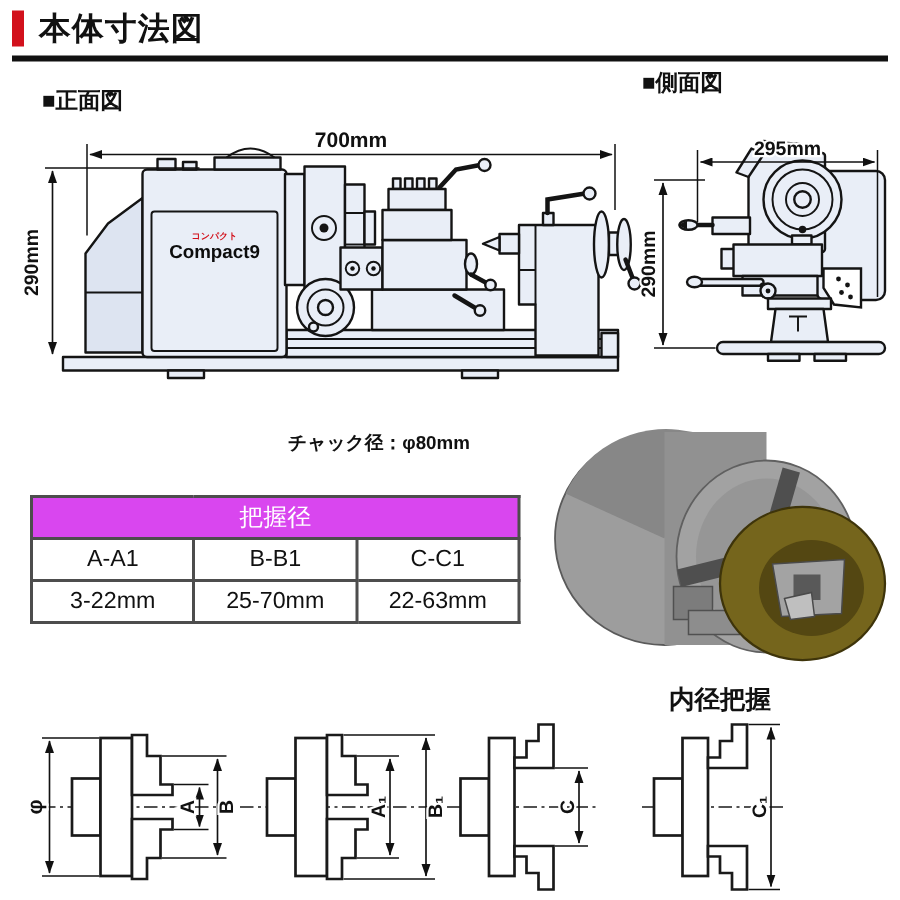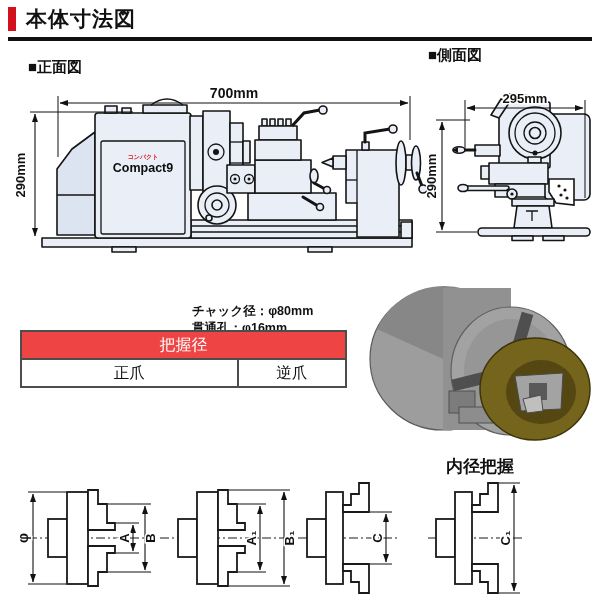--- a/index.html
+++ b/index.html
@@ -7,26 +7,26 @@
         font-family:"Liberation Sans","DejaVu Sans",sans-serif;color:#111;}
   .abs{position:absolute;}
   
   .hdr{position:absolute;left:8px;top:5px;display:flex;align-items:center;gap:10px;}
   .redbar{width:8px;height:24px;background:#d2111c;display:inline-block;}
   .hdr h1{margin:0;font-size:21px;font-weight:bold;letter-spacing:1px;}
   .hdr-rule{position:absolute;left:8px;top:37px;width:584px;height:3.5px;background:#111;}
   .view-label{position:absolute;font-size:15px;font-weight:bold;font-family:Liberation Mono, monospace;}
   
   .chuck-title{position:absolute;left:24px;top:297px;font-size:15.5px;font-weight:600;}
-  .chuck-specs{position:absolute;left:192px;top:303px;font-size:12.5px;font-weight:600;line-height:17px;}
+  .chuck-specs{position:absolute;left:192px;top:287px;font-size:12.5px;font-weight:600;line-height:17px;text-align:center;}
   
   table.spec{position:absolute;left:20px;top:330px;width:327px;border-collapse:collapse;
              table-layout:fixed;text-align:center;font-size:15.5px;}
   table.spec th,table.spec td{border:2px solid #4d4d4d;height:24px;padding:1px 0;}
-  table.spec th{background:#ef4444;color:#fff;font-weight:500;font-size:16px;}
+  table.spec th{background:#d946ef;color:#fff;font-weight:500;font-size:16px;}
   .photo-label{position:absolute;left:365px;top:455px;width:230px;text-align:center;
                font-size:17px;font-weight:bold;}
   
   svg{overflow:visible;}
   .mach{fill:#e9eef7;stroke:#141414;stroke-width:1.6;stroke-linejoin:round;}
   .mach2{fill:#dde4f1;stroke:#141414;stroke-width:1.6;stroke-linejoin:round;}
   .ln{stroke:#141414;stroke-width:1.3;fill:none;}
   .thick{stroke:#141414;stroke-width:3;fill:none;stroke-linecap:round;}
   .dim{stroke:#111;stroke-width:1.1;fill:none;}
   .ext{stroke:#111;stroke-width:1;fill:none;}
@@ -199,36 +199,41 @@
     <text class="dimtxt dimtxt2" x="100" y="18" text-anchor="middle">295mm</text>
     <line class="ext" x1="11" y1="35" x2="45" y2="35"></line>
     <line class="ext" x1="11" y1="147" x2="52" y2="147"></line>
     <line class="dim" x1="17" y1="37" x2="17" y2="145" marker-start="url(#aS)" marker-end="url(#aE)"></line>
     <text class="dimtxt dimtxt2" x="8" y="91" text-anchor="middle" dominant-baseline="middle" transform="rotate(-90 8 91)">290mm</text>
   </svg>
 
   
   <div class="chuck-specs">
     <div>チャック径：φ80mm</div>
-    <div>貫通孔：φ16mm</div>
   </div>
 
   <table class="spec">
     <colgroup>
         <col>
         <col>
         <col>
       </colgroup>
     <tbody>
         <tr>
       <th colspan="3">把握径</th>
     </tr>
     <tr>
-      <td colspan="2">正爪</td>
-      <td>逆爪</td>
+      <td>A-A1</td>
+      <td>B-B1</td>
+      <td>C-C1</td>
+    </tr>
+    <tr>
+      <td>3-22mm</td>
+      <td>25-70mm</td>
+      <td>22-63mm</td>
     </tr>
   </tbody>
     </table>
 
   
   <svg class="abs" style="left:365px;top:283px;" width="230" height="172" viewBox="0 0 230 172">
     <ellipse cx="78" cy="76" rx="73" ry="71" fill="#9d9d9d" stroke="#5a5a5a" stroke-width="1.2"></ellipse>
     <path d="M12,46 A73,71 0 0 1 100,6 L78,76 Z" fill="#878787"></path>
     <rect x="78" y="5" width="68" height="142" fill="#919191"></rect>
     <ellipse cx="146" cy="88" rx="60" ry="64" fill="#a2a2a2" stroke="#606060" stroke-width="1.2"></ellipse>

